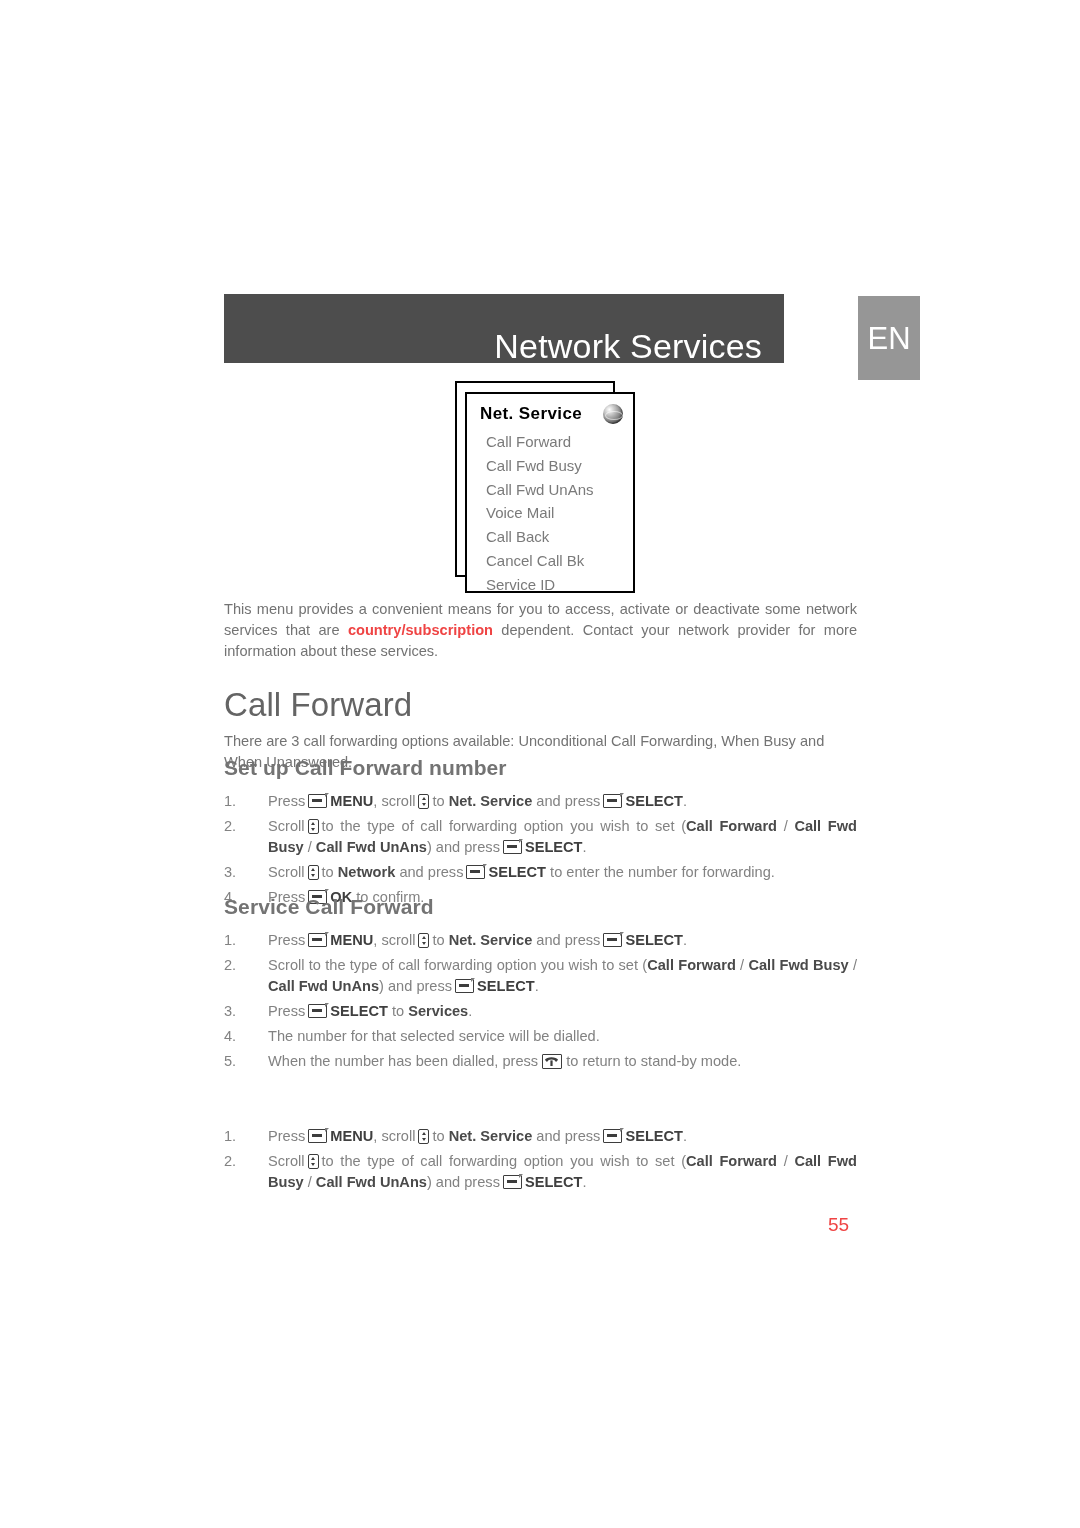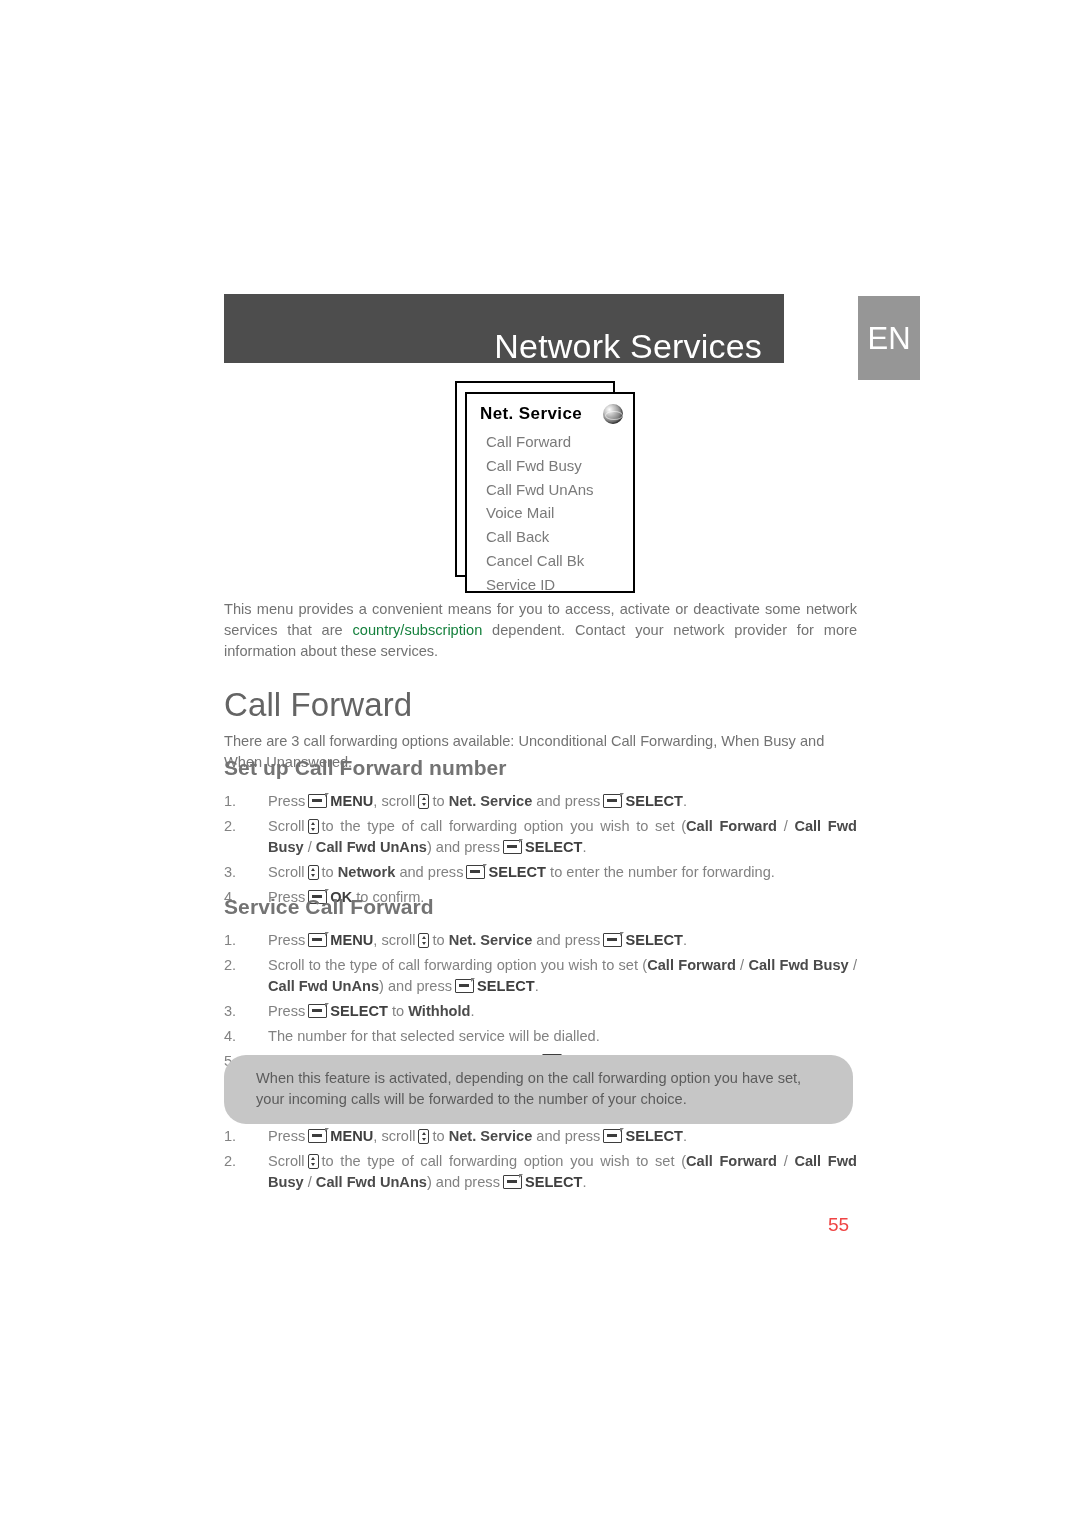--- a/index.html
+++ b/index.html
@@ -145,21 +145,21 @@
     width: 633px;
   }
   p.body {
     margin: 0 0 12px 0;
     font-size: 14.6px;
     line-height: 21px;
     color: #737373;
     text-align: justify;
   }
   p.body.no-justify { text-align: left; }
-  .bold-dark { font-weight: normal; color: #15803d; }
+  .bold-dark { font-weight: bold; color: #ef4444; }
 
   h1.chapter {
     margin: 0;
     font-size: 33px;
     font-weight: 400;
     color: #646464;
     letter-spacing: 0.1px;
     line-height: 1;
   }
   h2.section {
@@ -375,37 +375,34 @@
   <div class="col" style="top:896px;">
     <h2 class="section">Service Call Forward</h2>
     <ol class="steps" style="margin-top:13px;">
       <li class="nojust">
         <span class="num">1.</span><span>Press</span><span class="icon-softkey"></span><span class="kb">MENU</span>, <span>scroll</span><span class="icon-scroll"></span><span>to</span> <span class="kbm">Net. Service</span> <span>and press</span><span class="icon-softkey"></span><span class="kb">SELECT</span><span>.</span>
       </li>
       <li>
         <span class="num">2.</span><span>Scroll to the type of call forwarding option you wish to set (</span><span class="kbm">Call Forward</span><span> / </span><span class="kbm">Call Fwd Busy</span><span> / </span><span class="kbm">Call Fwd UnAns</span><span>) and press</span><span class="icon-softkey"></span><span class="kb">SELECT</span><span>.</span>
       </li>
       <li class="nojust">
-        <span class="num">3.</span><span>Press</span><span class="icon-softkey"></span><span class="kb">SELECT</span> <span>to</span> <span class="kbm">Withhold</span><span>.</span>
+        <span class="num">3.</span><span>Press</span><span class="icon-softkey"></span><span class="kb">SELECT</span> <span>to</span> <span class="kbm">Services</span><span>.</span>
       </li>
       <li class="nojust">
         <span class="num">4.</span><span>The number for that selected service will be dialled.</span>
       </li>
       <li class="nojust">
         <span class="num">5.</span><span>When the number has been dialled, press</span><span class="icon-endcall"><svg width="15" height="11" viewBox="0 0 15 11">
               <path d="M7.5 1.2C4.4 1.2 1.8 2.3 0.9 3.8l1.5 1.6c0.4 0.4 1 0.3 1.3-0.1l0.7-1.1C5.2 3.8 6.3 3.6 7.5 3.6s2.3 0.2 3.1 0.6l0.7 1.1c0.3 0.4 0.9 0.5 1.3 0.1l1.5-1.6C13.2 2.3 10.6 1.2 7.5 1.2z" fill="#3d3d3d"></path>
               <rect x="6.4" y="4.4" width="2.2" height="5.6" fill="#3d3d3d"></rect>
             </svg></span><span>to return to stand-by mode.</span>
       </li>
     </ol>
   </div>
 
-  <div class="note">
-    <p class="note-text">When this feature is activated, depending on the call forwarding option you have set, your incoming calls will be forwarded to the number of your choice.</p>
-  </div>
 
   <div class="col" style="top:1113px;">
     <ol class="steps" style="margin-top:13px;">
       <li class="nojust">
         <span class="num">1.</span><span>Press</span><span class="icon-softkey"></span><span class="kb">MENU</span>, <span>scroll</span><span class="icon-scroll"></span><span>to</span> <span class="kbm">Net. Service</span> <span>and press</span><span class="icon-softkey"></span><span class="kb">SELECT</span><span>.</span>
       </li>
       <li>
         <span class="num">2.</span><span>Scroll</span><span class="icon-scroll"></span><span>to the type of call forwarding option you wish to set (</span><span class="kbm">Call Forward</span><span> / </span><span class="kbm">Call Fwd Busy</span><span> / </span><span class="kbm">Call Fwd UnAns</span><span>) and press</span><span class="icon-softkey"></span><span class="kb">SELECT</span><span>.</span>
       </li>
     </ol>

